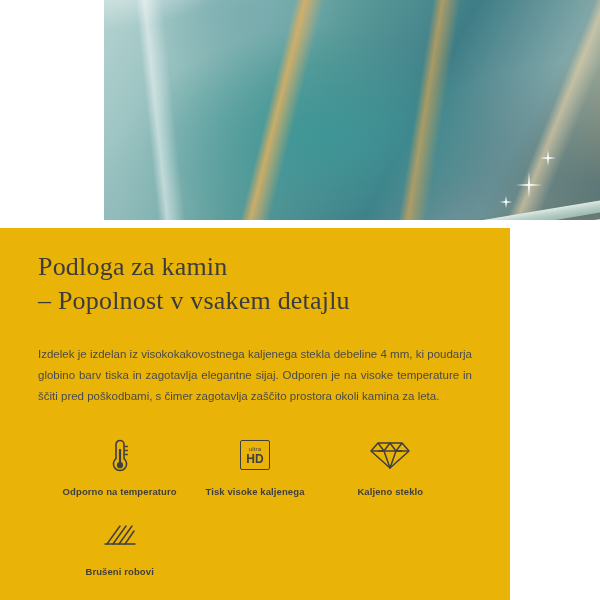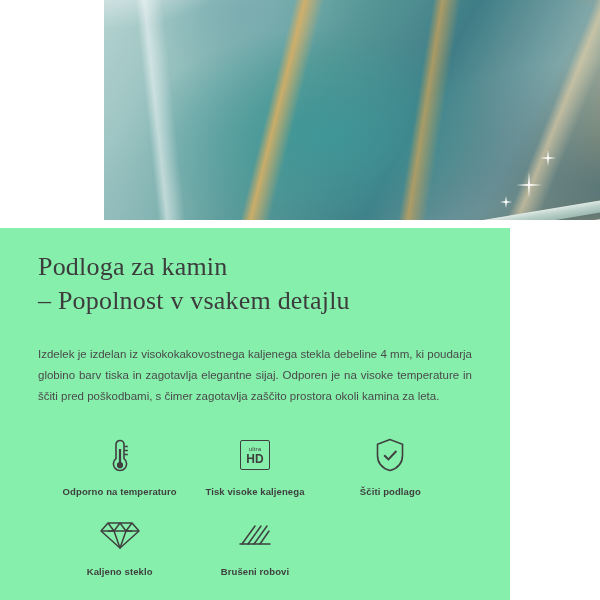--- a/index.html
+++ b/index.html
@@ -2,21 +2,21 @@
 <html><head>
 <meta charset="utf-8">
 <style>
   * { box-sizing: border-box; margin: 0; padding: 0; }
   html, body {
     width: 600px; height: 600px;
     background: #ffffff;
     font-family: "Liberation Sans", sans-serif;
     overflow: hidden;
   }
-  .page { position: relative; width: 510px; height: 600px; background: #86efac; }
+  .page { position: relative; width: 510px; height: 600px; background: #eab308; }
 
   
   .hero {
     position: relative;
     width: 600px; height: 228px;
     overflow: hidden;
     background: #ffffff;
   }
   .hero-plate {
     position: absolute;
@@ -192,29 +192,20 @@
       <div class="feature">
         <div class="ico">
           <div class="ultrahd">
             <span class="u">ultra</span>
             <span class="hd">HD</span>
           </div>
         </div>
         <div class="cap">Tisk visoke kaljenega</div>
       </div>
 
-      <div class="feature">
-        <div class="ico">
-          <svg width="36" height="40" viewBox="0 0 36 40" fill="none" stroke="#3f3f3f" stroke-width="1.6">
-            <path d="M18 4.5 5.5 9.2v11.2c0 7.6 5.2 12.9 12.5 15.2 7.3-2.3 12.5-7.6 12.5-15.2V9.2L18 4.5z"></path>
-            <path d="M12.2 20.2l4.2 4.2 8-8.4" stroke-width="2"></path>
-          </svg>
-        </div>
-        <div class="cap">Ščiti podlago</div>
-      </div>
 
       <div class="feature">
         <div class="ico">
           <svg width="42" height="36" viewBox="0 0 42 36" fill="none" stroke="#3f3f3f" stroke-width="1.5" stroke-linejoin="round">
             <path d="M9 6h24l7 8-19 17L2 14l7-8z"></path>
             <path d="M2 14h38"></path>
             <path d="M9 6l6 8-6 0"></path>
             <path d="M33 6l-6 8 6 0"></path>
             <path d="M15 14l6-8 6 8-6 17-6-17z"></path>
           </svg>

